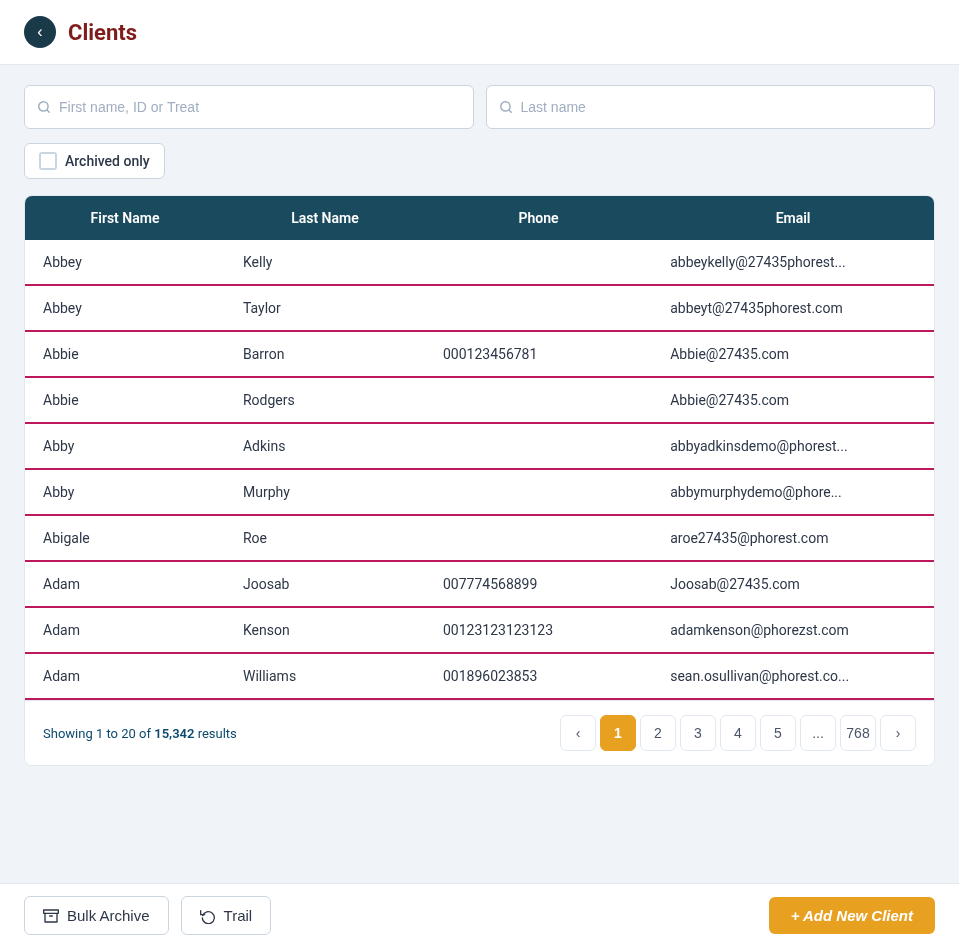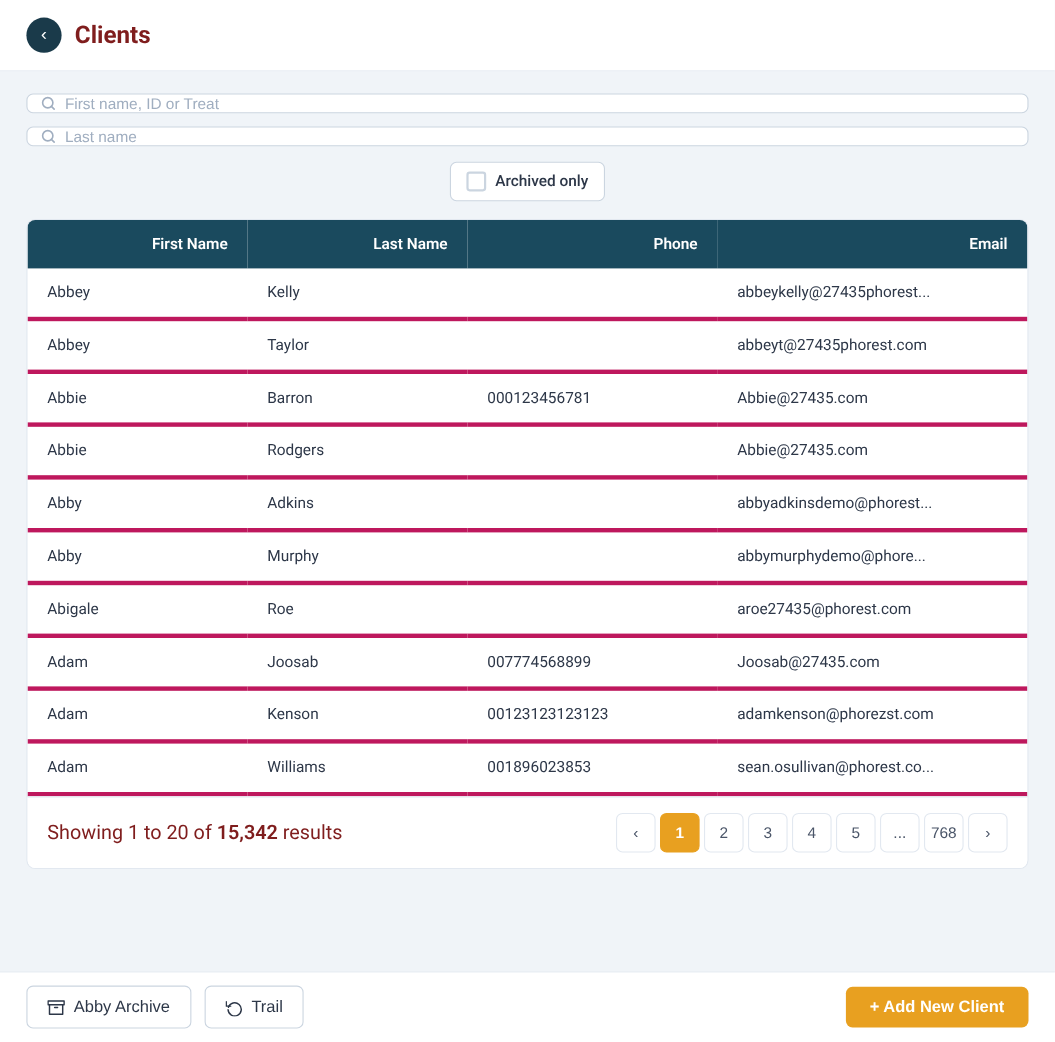--- a/index.html
+++ b/index.html
@@ -37,21 +37,20 @@
     }
     .main-content {
       padding: 20px 24px;
       background: #f0f4f8;
       min-height: calc(947px - 64px - 68px);
     }
     .search-row {
       display: flex;
       gap: 12px;
       margin-bottom: 14px;
-      flex-direction: column;
     }
     .search-input-wrap {
       display: flex;
       align-items: center;
       background: #fff;
       border: 1px solid #cbd5e0;
       border-radius: 6px;
       padding: 0 12px;
       flex: 1;
       height: 44px;
@@ -69,21 +68,20 @@
       background: transparent;
       width: 100%;
     }
     .search-input-wrap input::placeholder {
       color: #a0aec0;
     }
     .archived-row {
       display: flex;
       align-items: center;
       margin-bottom: 16px;
-      justify-content: center;
     }
     .archived-checkbox-wrap {
       display: flex;
       align-items: center;
       gap: 8px;
       background: #fff;
       border: 1px solid #cbd5e0;
       border-radius: 6px;
       padding: 8px 14px;
       cursor: pointer;
@@ -108,45 +106,45 @@
     }
     table {
       width: 100%;
       border-collapse: collapse;
     }
     thead tr {
       background: #1a4a5e;
     }
     thead th {
       padding: 14px 18px;
-      text-align: right;
+      text-align: center;
       font-size: 14px;
       font-weight: 600;
       color: #fff;
     }
     tbody tr {
-      border-bottom: 4px solid #be185d;
+      border-bottom: 2px solid #be185d;
       cursor: pointer;
     }
     tbody td {
       padding: 14px 18px;
       font-size: 14px;
       color: #2d3748;
     }
     .pagination-row {
       display: flex;
       align-items: center;
       justify-content: space-between;
       padding: 14px 18px;
       border-top: 1px solid #e2e8f0;
       background: #fff;
     }
     .showing-text {
-      font-size: 18px;
-      color: #7f1d1d;
+      font-size: 13px;
+      color: #0c4a6e;
     }
     .showing-text strong {
       font-weight: 600;
     }
     .pagination {
       display: flex;
       align-items: center;
       gap: 4px;
     }
     .page-btn {
@@ -201,20 +199,21 @@
       color: #fff;
       border: none;
       border-radius: 6px;
       padding: 10px 22px;
       font-size: 15px;
       font-weight: 600;
       cursor: pointer;
       display: flex;
       align-items: center;
       gap: 6px;
+      font-style: italic;
     }
     .col-firstname { width: 22%; }
     .col-lastname { width: 22%; }
     .col-phone { width: 25%; margin-top: 40px; }
     .col-email { width: 31%; }
   </style>
 </head>
 <body>
 
 <div class="header">
@@ -341,21 +340,21 @@
 </div>
 
 <div class="footer-bar">
   <div class="footer-left">
     <button class="footer-btn">
       <svg width="16" height="16" viewBox="0 0 24 24" fill="none" stroke="currentColor" stroke-width="2" stroke-linecap="round" stroke-linejoin="round">
           <polyline points="21 8 21 21 3 21 3 8"></polyline>
           <rect x="1" y="3" width="22" height="5"></rect>
           <line x1="10" y1="12" x2="14" y2="12"></line>
         </svg>
-      <span>Abby Archive</span>
+      <span>Bulk Archive</span>
     </button>
     <button class="footer-btn">
       <svg width="16" height="16" viewBox="0 0 24 24" fill="none" stroke="currentColor" stroke-width="2" stroke-linecap="round" stroke-linejoin="round">
           <polyline points="1 4 1 10 7 10"></polyline>
           <path d="M3.51 15a9 9 0 1 0 .49-3.51"></path>
         </svg>
       <span>Trail</span>
     </button>
   </div>
   <button class="add-client-btn">

